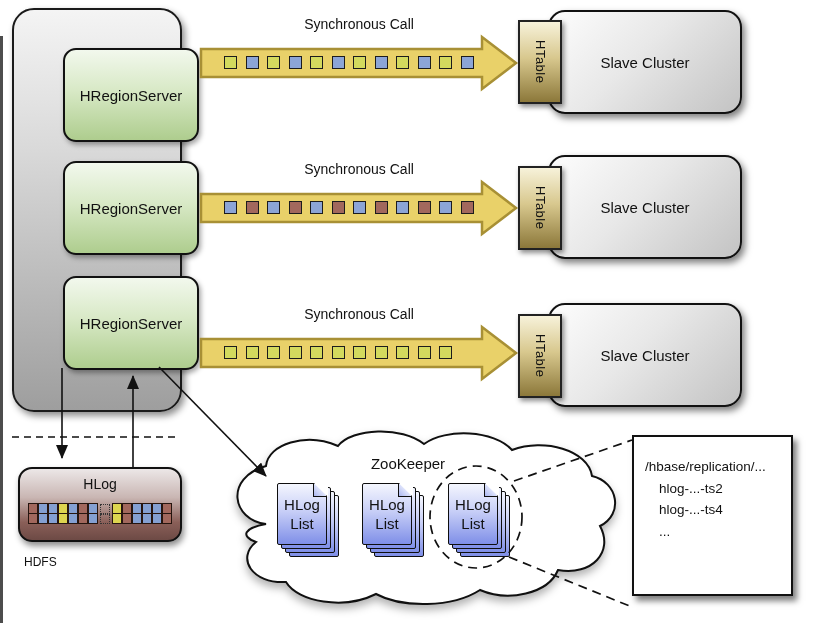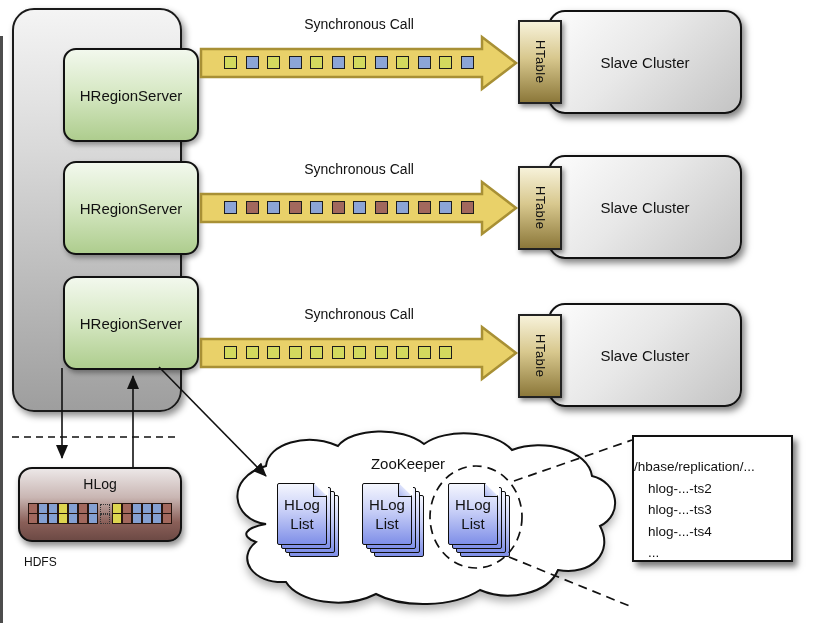--- a/index.html
+++ b/index.html
@@ -52,22 +52,22 @@
   .page{position:absolute;width:50px;height:62px;box-sizing:border-box;border:1.5px solid #0e0e0e;border-radius:2px;
         background:linear-gradient(to bottom,#f4f6fe 0%,#c8cff7 45%,#7f8fe8 100%);}
   .page-main{text-align:center;font-size:15px;line-height:19px;padding-top:11px;}
   .fold-outer{position:absolute;top:-1.5px;right:-1.5px;width:0;height:0;border-style:solid;
               border-width:0 14px 14px 0;border-color:transparent #ffffff transparent transparent;}
   .fold-inner{position:absolute;top:0;right:0;width:13px;height:13px;
               background:linear-gradient(225deg,transparent 48%,#dfe4fb 48%,#aab6f0 100%);
               border-left:1.5px solid #0e0e0e;border-bottom:1.5px solid #0e0e0e;box-sizing:border-box;}
 
   
-  .znode{left:632px;top:435px;width:161px;height:127px;background:#fff;border:2px solid #111;
-         box-shadow:4px 5px 6px rgba(0,0,0,.5);box-sizing:border-box;padding:19px 6px 0 0;}
+  .znode{left:632px;top:435px;width:161px;height:161px;background:#fff;border:2px solid #111;
+         box-shadow:4px 5px 6px rgba(0,0,0,.5);box-sizing:border-box;padding:19px 6px 0 11px;}
   .znode-line{font-size:13.5px;line-height:21.5px;white-space:pre;}
   .znode-line.indent{padding-left:14px;}
 
   svg.layer{position:absolute;left:0;top:0;pointer-events:none;}
 </style>
 </head>
 <body>
 
 <div id="canvas">
 
@@ -243,21 +243,20 @@
         <div>HLog</div>
         <div>List</div>
         <div class="fold-outer"></div>
         <div class="fold-inner"></div>
       </div>
     </div>
 
   <div class="abs znode" id="znode-box">
       <div class="znode-line">/hbase/replication/...</div>
       <div class="znode-line indent">hlog-...-ts2</div>
-      <div class="znode-line indent">hlog-...-ts3</div>
       <div class="znode-line indent">hlog-...-ts4</div>
       <div class="znode-line indent">...</div>
     </div>
 
   <svg class="layer" width="819" height="623">
     <defs>
       <marker id="ah" markerUnits="userSpaceOnUse" markerWidth="16" markerHeight="14" refX="13" refY="6" orient="auto">
         <path d="M0,0 L14,6 L0,12 Z" fill="#111"></path>
       </marker>
     </defs>

